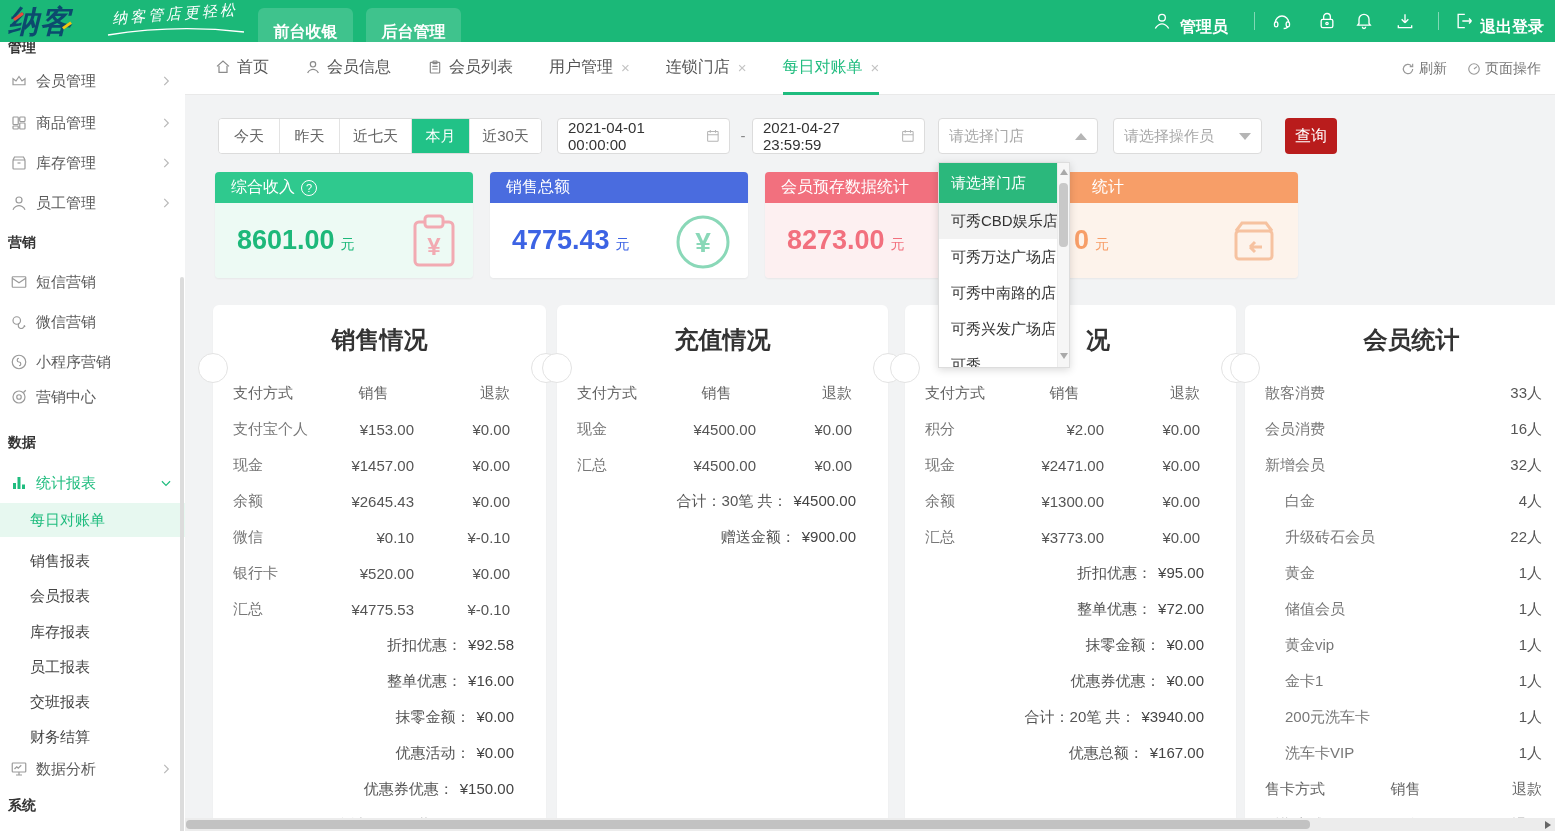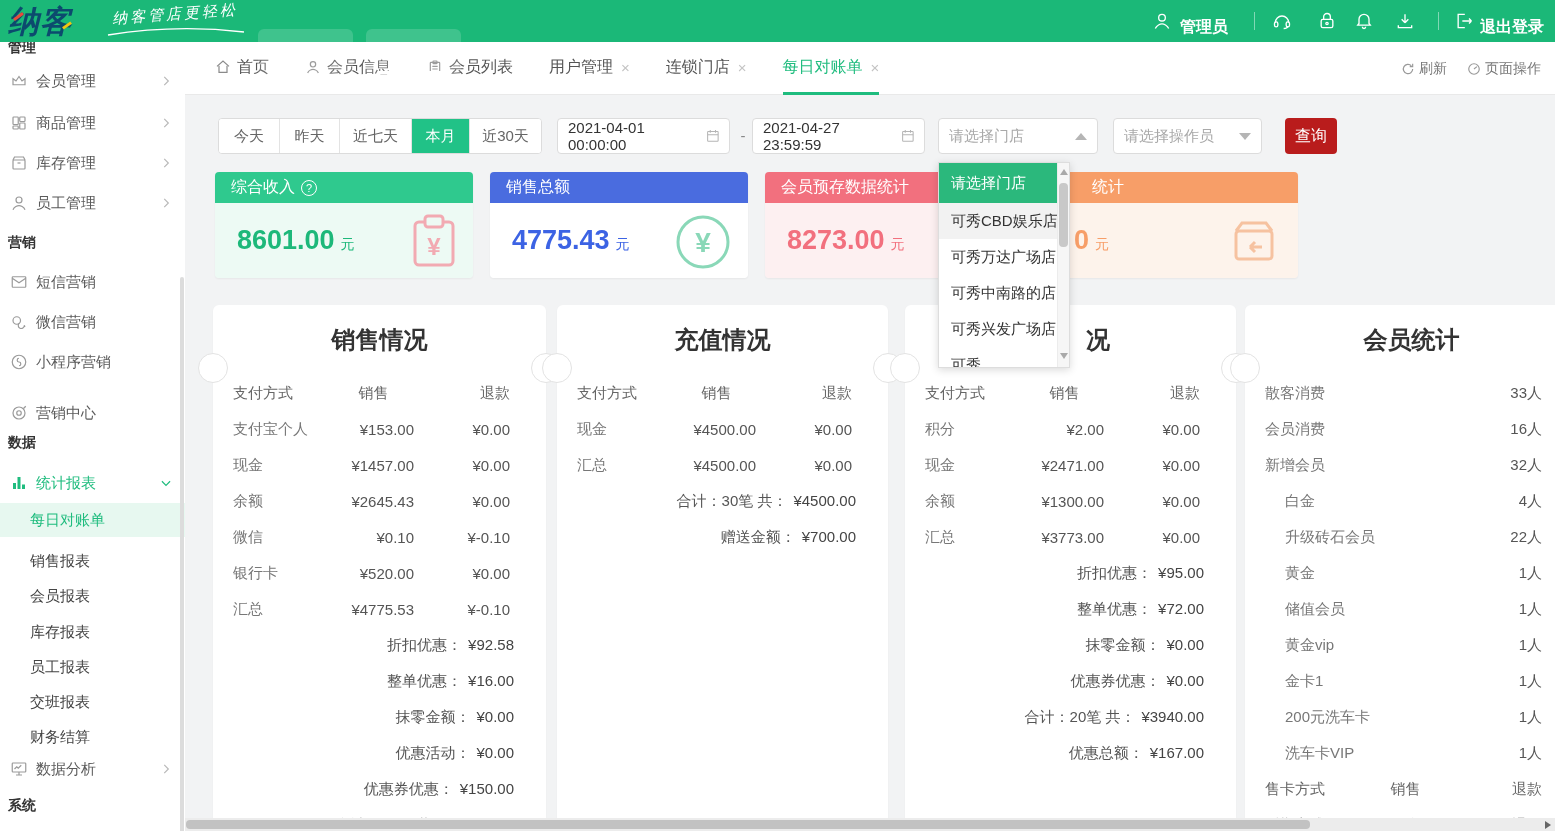--- a/index.html
+++ b/index.html
@@ -10,21 +10,21 @@
   svg{display:block;}
 
   
   .topbar{left:0;top:0;width:1555px;height:42px;background:#1bb878;z-index:40;}
   .logo{left:8px;top:1px;font-size:31px;font-weight:900;font-style:italic;color:#0c4a6e;letter-spacing:1px;}
   .logo-accent-red{left:13px;top:15px;width:11px;height:3px;background:#e74c3c;transform:rotate(-35deg);}
   .logo-accent-yellow{left:62px;top:24px;width:10px;height:3px;background:#f1c40f;transform:rotate(-35deg);}
   .tagline{left:112px;top:5px;font-size:15px;font-style:italic;color:#fff;letter-spacing:3px;transform:rotate(-4deg);white-space:nowrap;}
   .tagline-swoosh{left:106px;top:26px;}
   .navbtn{top:8px;height:48px;background:rgba(255,255,255,.16);border-radius:6px 6px 0 0;
-    color:#fff;font-size:16px;font-weight:bold;display:flex;align-items:center;justify-content:center;cursor:pointer;margin-top:21px;}
+    color:#fff;font-size:16px;font-weight:bold;display:flex;align-items:center;justify-content:center;cursor:pointer;}
   .nav-underline{position:absolute;bottom:3px;left:11px;width:72px;height:3px;background:#fff;border-radius:2px;}
   .hico{top:11px;width:20px;height:20px;color:#fff;}
   .htxt{top:1px;color:#fff;font-size:16px;font-weight:bold;white-space:nowrap;margin-top:16px;}
   .hdiv{top:12px;width:1px;height:18px;background:rgba(255,255,255,.45);}
 
   
   .sidebar{left:0;top:42px;width:185px;height:789px;background:#fff;overflow:hidden;z-index:30;}
   .slabel{left:8px;font-size:14px;color:#333;font-weight:bold;height:24px;line-height:24px;}
   .sitem{left:0;width:185px;height:24px;cursor:pointer;}
   .sitem .ico{position:absolute;left:10px;top:3px;width:18px;height:18px;color:#9a9a9a;}
@@ -232,21 +232,21 @@
         </svg>
       <span class="lbl">微信营销</span>
     </div>
     <div class="abs sitem" style="top:308px;">
       <svg class="ico" viewBox="0 0 24 24" fill="none" stroke="currentColor" stroke-width="1.6">
           <circle cx="12" cy="12" r="9"></circle>
           <path d="M12 7c-3.2 0-3.2 5 0 5s3.2 5 0 5"></path>
         </svg>
       <span class="lbl">小程序营销</span>
     </div>
-    <div class="abs sitem" style="top:359px;">
+    <div class="abs sitem" style="top:343px;">
       <svg class="ico" viewBox="0 0 24 24" fill="none" stroke="currentColor" stroke-width="1.6">
           <circle cx="12" cy="12" r="8"></circle>
           <circle cx="12" cy="12" r="3"></circle>
           <path d="M18 6l3-3"></path>
         </svg>
       <span class="lbl">营销中心</span>
     </div>
 
     <div class="abs slabel" style="top:388px;">数据</div>
 
@@ -506,21 +506,21 @@
         <span class="c1">现金</span>
         <span class="c2">¥4500.00</span>
         <span class="c3">¥0.00</span>
       </div>
     <div class="prow">
         <span class="c1">汇总</span>
         <span class="c2">¥4500.00</span>
         <span class="c3">¥0.00</span>
       </div>
     <div class="psum"><span>合计：30笔 共：</span><b>¥4500.00</b></div>
-    <div class="psum"><span>赠送金额：</span><b>¥700.00</b></div>
+    <div class="psum"><span>赠送金额：</span><b>¥900.00</b></div>
   </section>
 
   <section class="abs panel" style="left:905px;width:331px;">
     <h3 class="ptitle offset">况</h3>
     <div class="prow phead">
       <span class="c1">支付方式</span>
       <span class="c2h">销售</span>
       <span class="c3h">退款</span>
     </div>
     <div class="prow">

